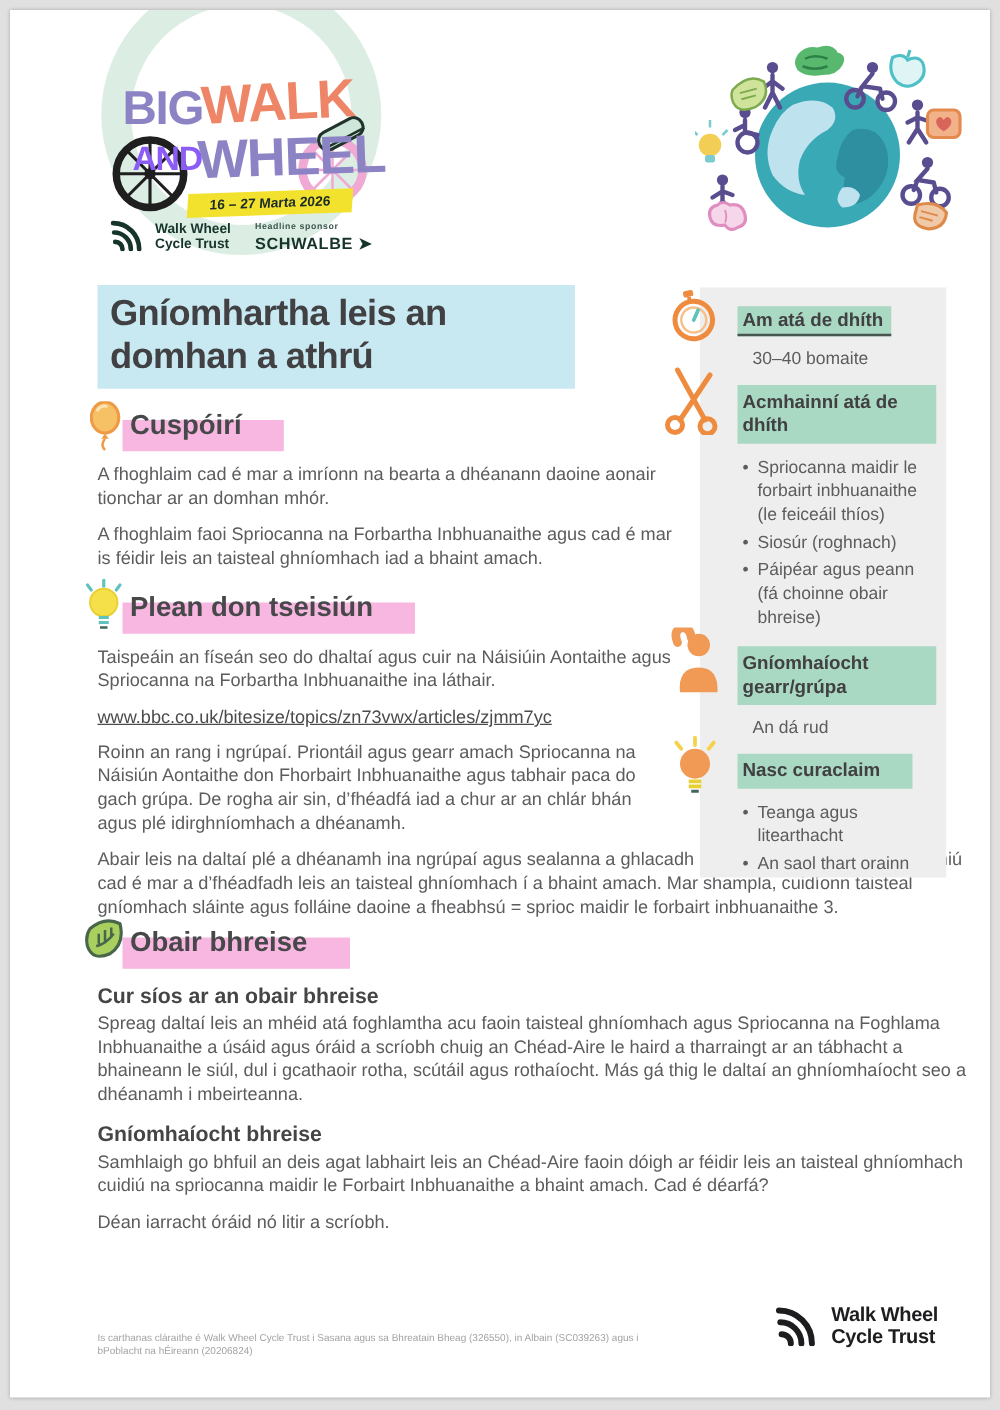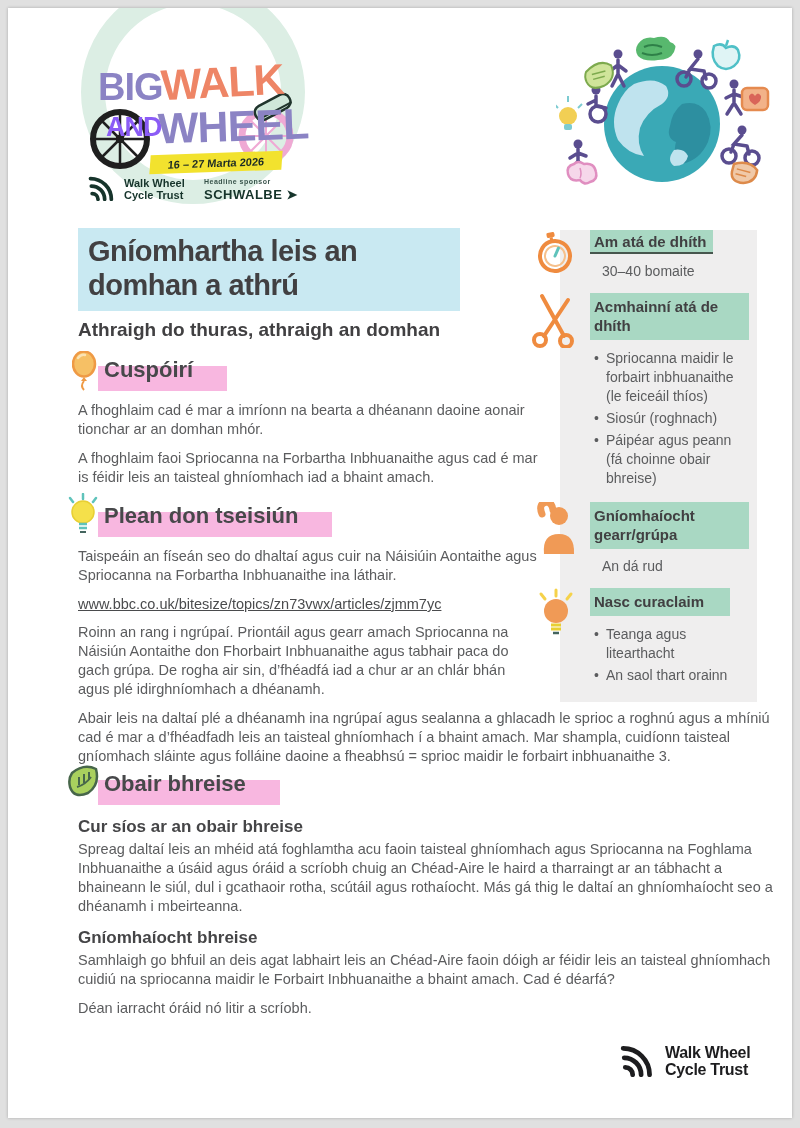--- a/index.html
+++ b/index.html
@@ -57,21 +57,21 @@
     top:11px;bottom:-4px;left:-4px;right:-30px;background:#f8b7e0;
   }
   p.body{margin:10px 0 0 0;font-size:14.5px;line-height:19px;color:#5b5c5e;}
   .linkline{margin-top:10px;}
   a.doc-link{font-size:14.5px;font-weight:400;color:#4a4b4d;text-decoration:underline;}
   .subhead{margin:12px 0 0 0;font-size:17px;font-weight:800;color:#454547;}
   .mt2{margin-top:3px !important;}
 
   
   .sidebar{position:absolute;left:552px;top:222px;width:197px;height:472px;background:#efeeee;}
-  .sb-inner{padding:0 8px 0 30px;}
+  .sb-inner{padding:15px 8px 0 30px;}
   .sb-icon{position:absolute;}
   .hl-green-u{
     display:inline-block;background:#a9d8c3;border-bottom:2.5px solid #47564e;
     font-size:15px;font-weight:800;color:#414042;padding:3px 6px 2px 4px;
   }
   .sb-value{margin-top:9px;padding-left:12px;font-size:14px;color:#5b5c5e;}
   .sb-head{
     display:block;background:#a9d8c3;margin-top:14px;
     font-size:15px;line-height:19px;font-weight:800;color:#414042;
     padding:4px 18px 5px 4px;
@@ -221,21 +221,20 @@
       <g transform="translate(178,132) rotate(15)">
         <path d="M0 0 q14 -8 24 0 q2 12 -10 16 q-13 2 -14 -8 q0 -5 0 -8z" fill="#f0c9a8" stroke="#dd8a4a" stroke-width="2.5"></path>
         <path d="M4 4 h14 M4 9 h11" stroke="#dd8a4a" stroke-width="1.5"></path>
       </g>
     </g>
   </svg>
 
   <div class="content">
     <div class="narrow">
       <div class="title-box">Gníomhartha leis an domhan a athrú</div>
-      <div class="subtitle">Athraigh do thuras, athraigh an domhan</div>
 
       <div class="sec-head">
         <svg class="icon" style="left:-6px;top:-4px;" width="26" height="40" viewBox="0 0 26 40">
           <ellipse cx="12" cy="13" rx="11" ry="12.5" fill="#f6c065" stroke="#ef9a45" stroke-width="2.5"></ellipse>
           <path d="M6 7 q3 -4 7 -3" stroke="#fbe3b3" stroke-width="2.5" fill="none" stroke-linecap="round"></path>
           <path d="M12 26 l-3 4 h6 z" fill="#ef9a45"></path>
           <path d="M12 30 q-4 5 0 9" stroke="#ef9a45" stroke-width="2" fill="none"></path>
         </svg>
         <span class="hl-pink">Cuspóirí</span>
       </div>
@@ -335,20 +334,21 @@
       <div class="sb-value">An dá rud</div>
 
       <span class="sb-head nasc">Nasc curaclaim</span>
       <ul class="sb-list">
         <li>Teanga agus litearthacht</li>
         <li>An saol thart orainn</li>
       </ul>
     </div>
   </div>
 
+  <div class="legal">Is carthanas cláraithe é Walk Wheel Cycle Trust  i Sasana agus sa Bhreatain Bheag (326550), in Albain (SC039263) agus i bPoblacht na hÉireann (20206824)</div>
 
   <div class="footer-logo">
     <svg width="38" height="32" viewBox="0 0 36 30">
       <g fill="none" stroke="#1d1d1f" stroke-width="4.5" stroke-linecap="round">
         <path d="M5 21 A7 7 0 0 1 12 28"></path>
         <path d="M4 12 A16 16 0 0 1 20 28"></path>
         <path d="M3 3 A25 25 0 0 1 28 28"></path>
       </g>
     </svg>
     <div class="txt">

